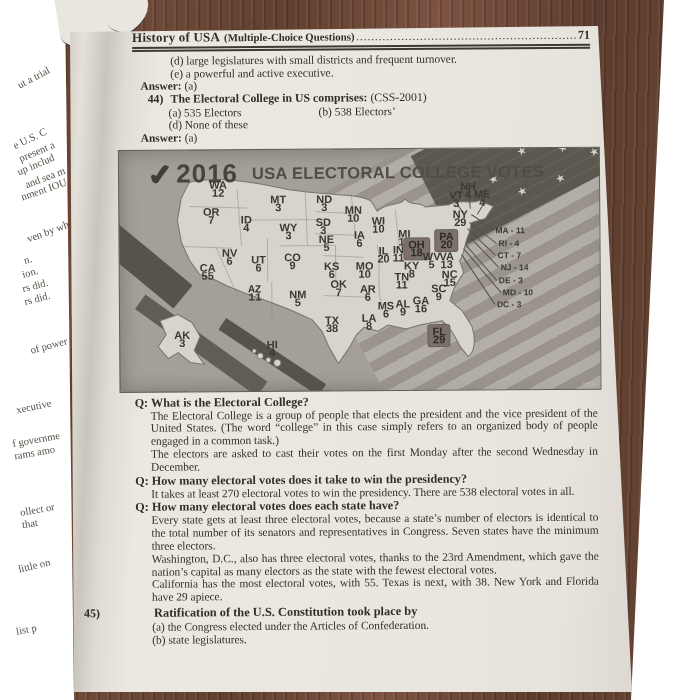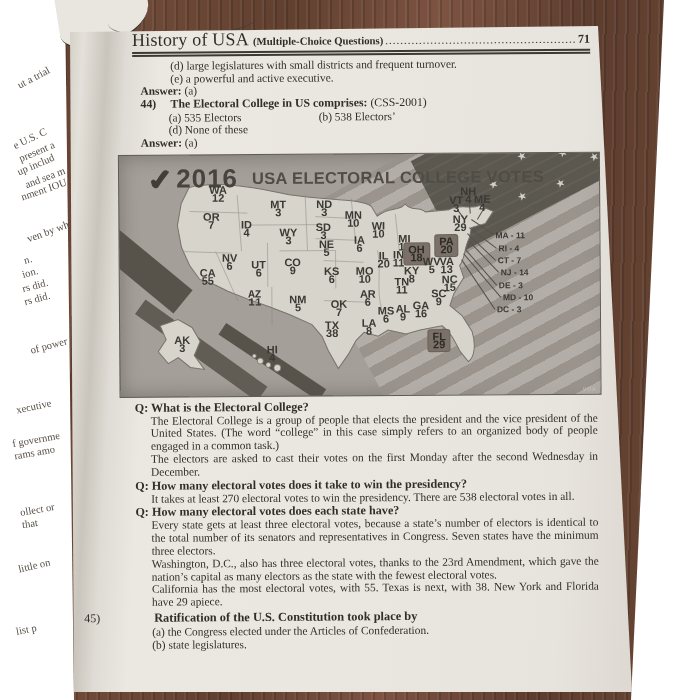--- a/index.html
+++ b/index.html
@@ -20,29 +20,29 @@
   .page{position:absolute;left:66px;top:26px;width:600px;height:666px;
     clip-path:polygon(4px 6px, 532px 0px, 566px 666px, 8px 666px);
     background:linear-gradient(93deg,#d0ccc3 0px,#e4e1da 18px,#c9c5bc 42px,#dfdcd5 62px,#ebe8e1 95px,#eae7e0 300px,#e7e4dd 520px,#ddd9d2 600px);}
   
   .fragment{position:absolute;font-size:10.5px;color:#564f46;white-space:nowrap;}
   
   .content{position:absolute;left:118px;top:30px;width:480px;color:#312e29;
     transform:rotate(-0.4deg);transform-origin:left top;}
   .header{display:flex;align-items:baseline;margin:0 8px 3px 14px;
     border-bottom:5px double #3c3933;padding-bottom:1px;}
-  .h-title{font-weight:normal;font-size:18px;letter-spacing:.2px;}
+  .h-title{font-weight:bold;font-size:13px;letter-spacing:.2px;}
   .h-sub{font-weight:bold;font-size:10.8px;margin-left:4px;}
   .h-dots{flex:1;overflow:hidden;white-space:nowrap;font-weight:bold;font-size:9px;letter-spacing:1.5px;color:#46423c;margin:0 2px;}
   .h-page{font-weight:bold;font-size:12px;}
   .line{font-size:11.4px;line-height:12.7px;}
   .ind52{margin-left:52px;} .ind22{margin-left:22px;} .ind30{margin-left:30px;}
   .bold{font-weight:bold;}
   .qrow{display:flex;font-size:11.8px;line-height:13.4px;}
-  .qnum{font-weight:bold;width:30px;margin-left:22px;flex:none;}
+  .qnum{font-weight:bold;width:30px;margin-left:22px;flex:none;text-align:center;}
   .opt-grid{display:grid;grid-template-columns:150px auto;margin-left:50px;font-size:11.4px;line-height:12.7px;}
   
   .map-box{position:relative;width:480px;height:241px;margin-top:6px;background:#a49f98;overflow:hidden;
     box-shadow:0 0 0 1px #5f5b54, inset 0 0 20px rgba(0,0,0,.28);}
   .stripes{position:absolute;right:-60px;top:-30px;width:300px;height:380px;transform:rotate(-28deg);
     background:repeating-linear-gradient(0deg,#97918a 0 11px,#b6b2ab 11px 22px);opacity:.8;}
   .starfield{position:absolute;right:-34px;top:-46px;width:210px;height:104px;transform:rotate(-27deg);
     background:repeating-linear-gradient(0deg,#5b5850 0 9px,#635f57 9px 11px);}
   .star{position:absolute;color:#d3d0c9;font-size:11px;font-family:"DejaVu Sans",sans-serif;}
   .diag{position:absolute;background:#57534b;}
@@ -61,21 +61,21 @@
   .state-label.dark{background:#7b7168;border-radius:2px;padding:2px 4px;color:#2e2c28;box-shadow:0 0 0 1px #6a6159;}
   .callout{position:absolute;font-family:"Liberation Sans",sans-serif;font-weight:bold;font-size:8.5px;
     color:#3b3934;white-space:nowrap;transform:translateY(-50%);}
   .credit{position:absolute;right:4px;bottom:2px;font-family:"Liberation Sans",sans-serif;
     font-size:5px;letter-spacing:1px;color:#c6c3bb;}
   
   .qa{margin-top:4px;}
   .q{font-size:12.2px;font-weight:bold;margin-left:14px;line-height:14px;}
   .a{font-size:11.4px;line-height:12.8px;text-align:justify;width:447px;margin-left:30px;}
   .q45{position:relative;margin-left:32px;margin-top:2px;font-size:12.4px;font-weight:bold;line-height:15px;}
-  .q45-num{position:absolute;left:-70px;top:0;font-weight:normal;font-size:12px;}
+  .q45-num{position:absolute;left:-70px;top:0;font-weight:bold;font-size:12px;}
 </style>
 </head>
 <body>
 
 <div class="canvas">
   <div class="photo"></div>
   <div class="corner"></div>
   <div class="corner-arc"></div>
 
   <div class="page"></div>
@@ -239,21 +239,21 @@
           <div class="state-label" style="left: 330px; top: 130px;">NC
 15</div>
           <div class="state-label" style="left: 319px; top: 144px;">SC
 9</div>
           <div class="state-label" style="left: 88px; top: 122px;">CA
 55</div>
           <div class="state-label" style="left: 135px; top: 144px; font-family: Liberation Mono, monospace;">AZ
 11</div>
           <div class="state-label" style="left: 166px; top: 149px; margin-left: 12px;">NM
 5</div>
-          <div class="state-label" style="left: 219px; top: 154px;">OK
+          <div class="state-label" style="left: 219px; top: 139px;">OK
 7</div>
           <div class="state-label" style="left: 248px; top: 144px;">AR
 6</div>
           <div class="state-label" style="left: 266px; top: 161px;">MS
 6</div>
           <div class="state-label" style="left: 283px; top: 159px;">AL
 9</div>
           <div class="state-label" style="left: 301px; top: 156px;">GA
 16</div>
           <div class="state-label" style="left: 212px; top: 175px;">TX

